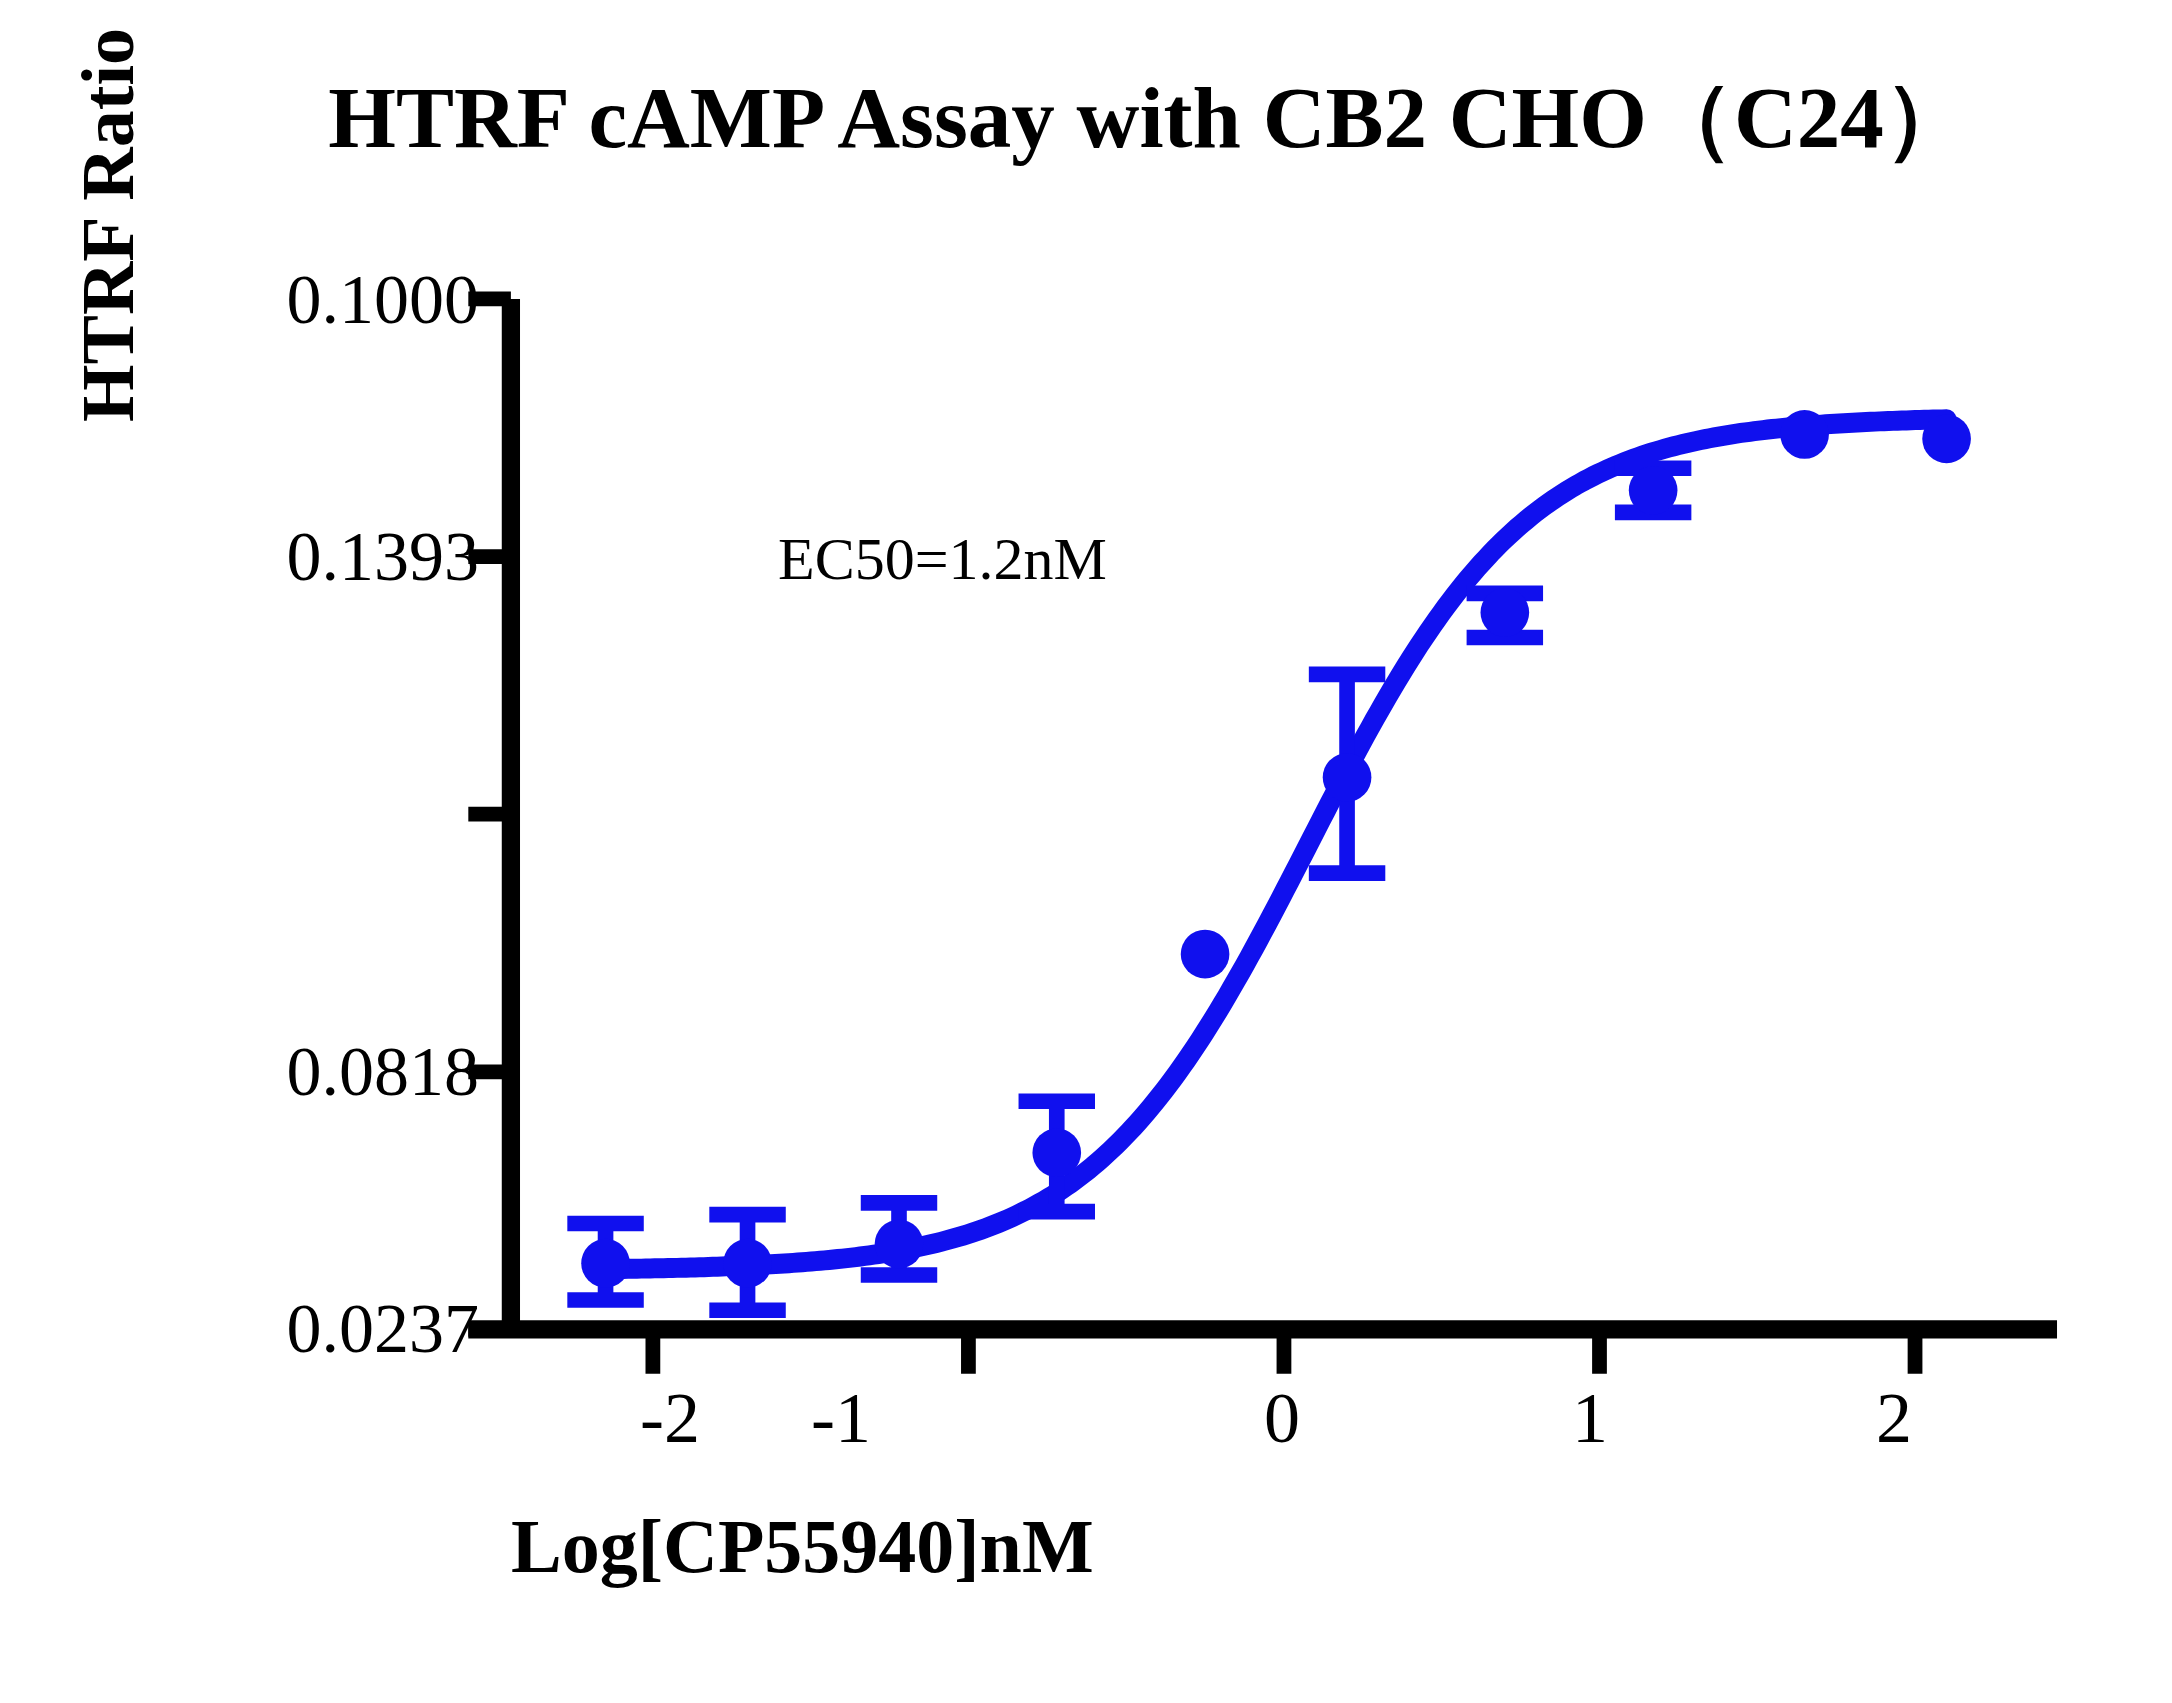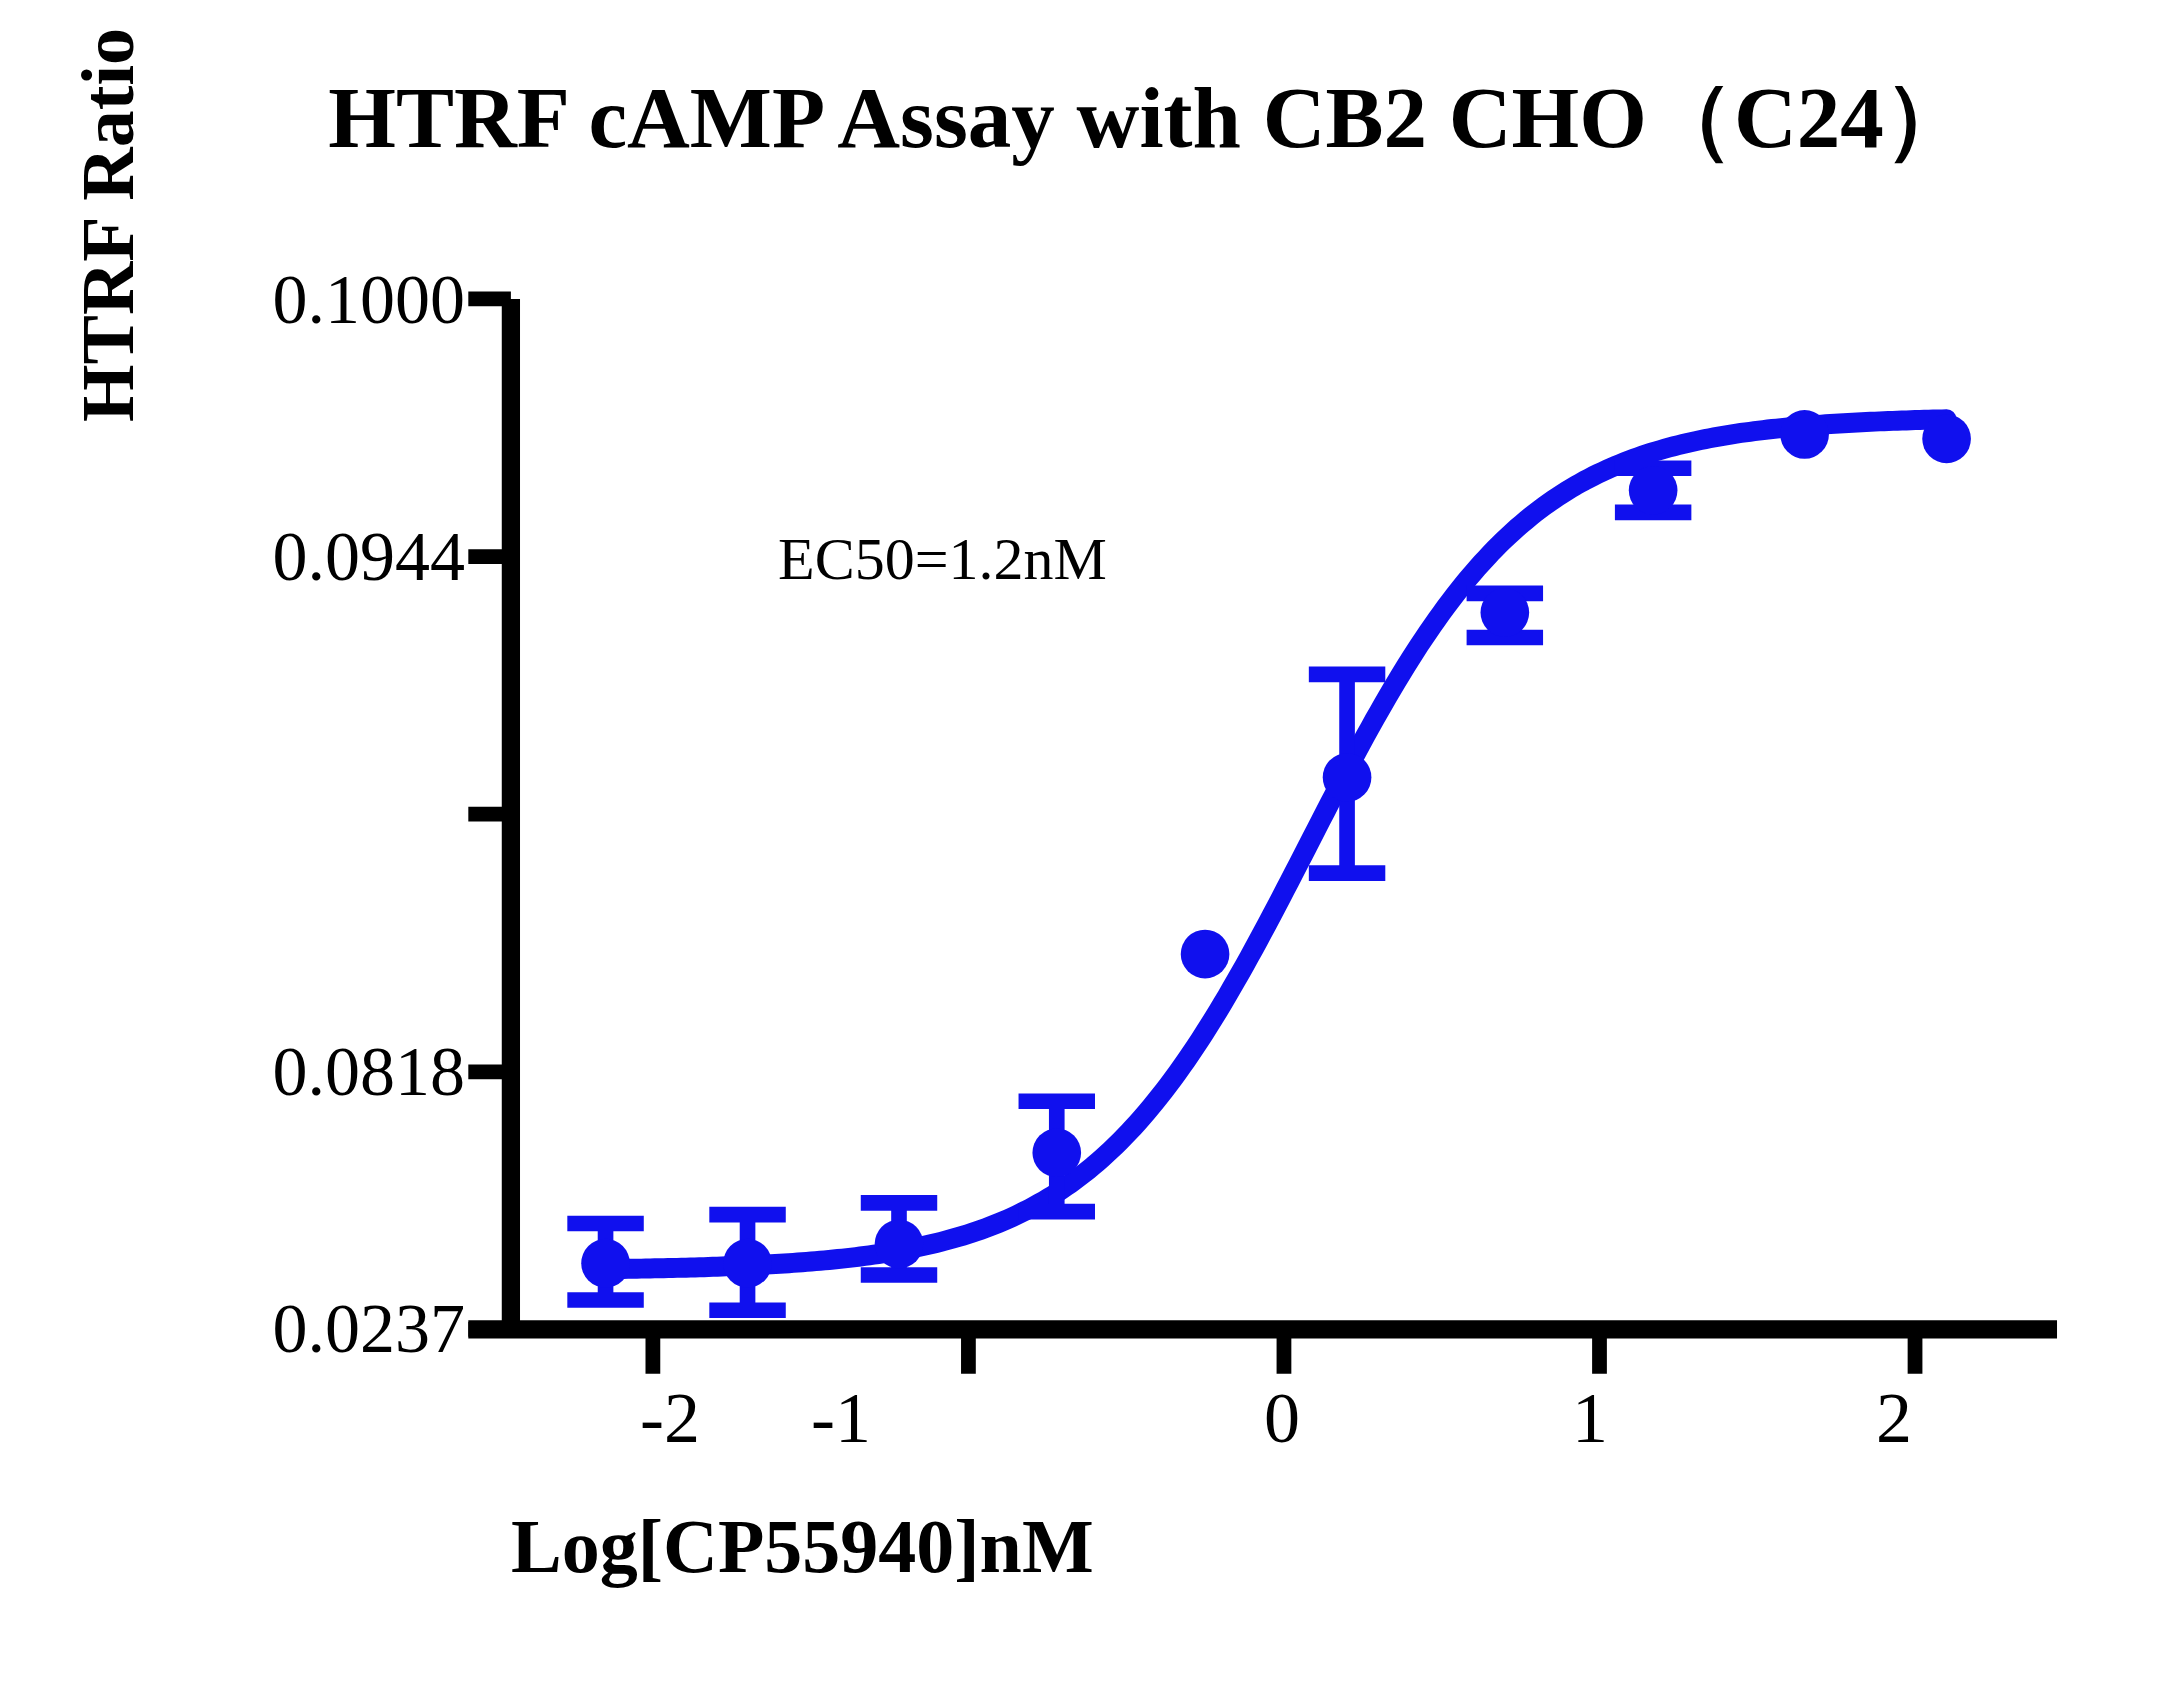--- a/index.html
+++ b/index.html
@@ -90,39 +90,39 @@
     font-size: 60px;
     line-height: 72px;
     color: #000000;
     white-space: nowrap;
   }
   #plot-svg {
     position: absolute;
     left: 0;
     top: 0;
   }
-  .ylabels-wrap { position:absolute; left:0; top:0; width:465px; height:1688px; }
+  .ylabels-wrap { position:absolute; left:0; top:0; width:465px; height:1688px;padding-left:14px; }
   .xlabels-wrap { position:absolute; left:0; top:0; width:2299px; height:1704px; }
 </style>
 </head>
 <body>
 
 <div id="figure">
 
   <div id="chart-title">HTRF cAMP Assay with CB2 CHO（C24）</div>
 
   <div id="y-axis-title">HTRF Ratio</div>
 
   <div id="x-axis-title">Log[CP55940]nM</div>
 
   <div id="ec50-annotation">EC50=1.2nM</div>
 
   <div class="ylabels-wrap">
     <div class="ytick-label" style="top:265px;">0.1000</div>
-    <div class="ytick-label" style="top:522px;">0.0944</div>
+    <div class="ytick-label" style="top:522px;">0.1393</div>
     <div class="ytick-label" style="top:1037px;">0.0818</div>
     <div class="ytick-label" style="top:1294px;">0.0237</div>
   </div>
 
   <div class="xlabels-wrap">
     <div class="xtick-label" style="left:605px; top:1382px;">-2</div>
     <div class="xtick-label" style="left:776px; top:1382px;">-1</div>
     <div class="xtick-label" style="left:1217px; top:1382px;">0</div>
     <div class="xtick-label" style="left:1525px; top:1382px;">1</div>
     <div class="xtick-label" style="left:1829px; top:1382px;">2</div>

